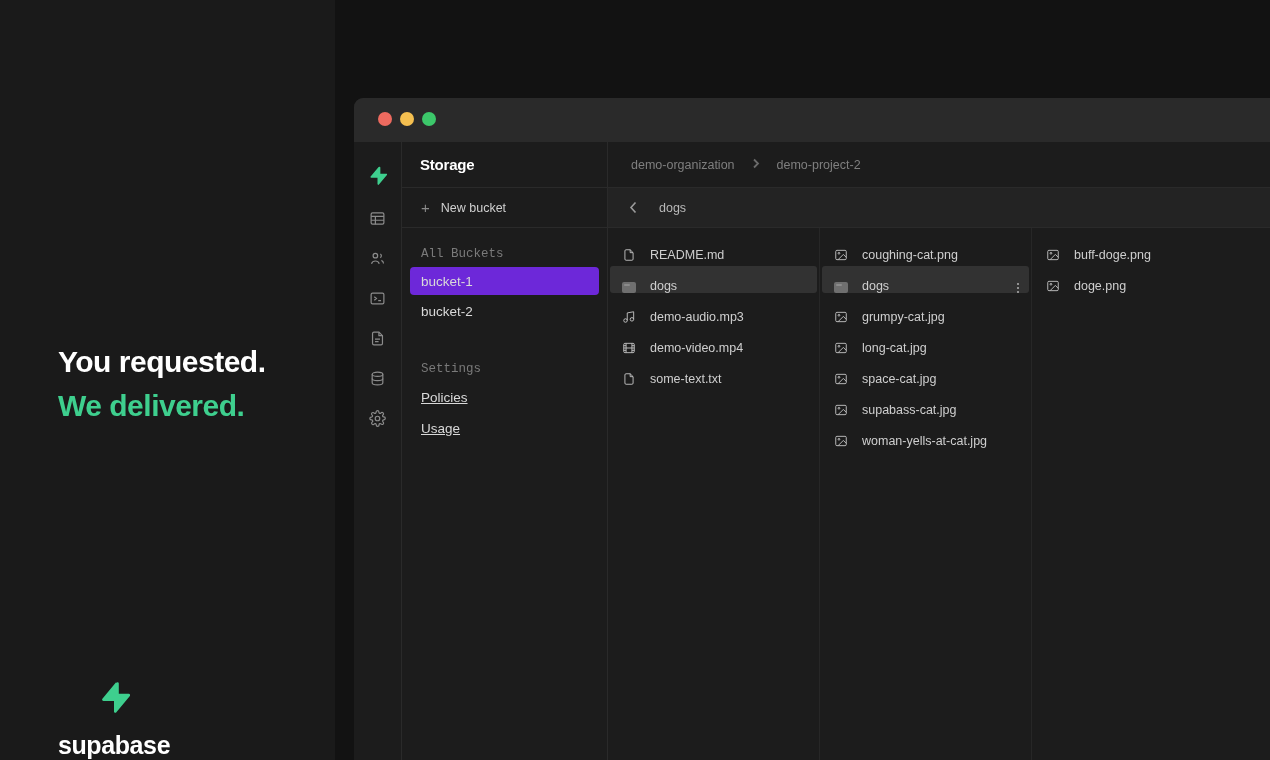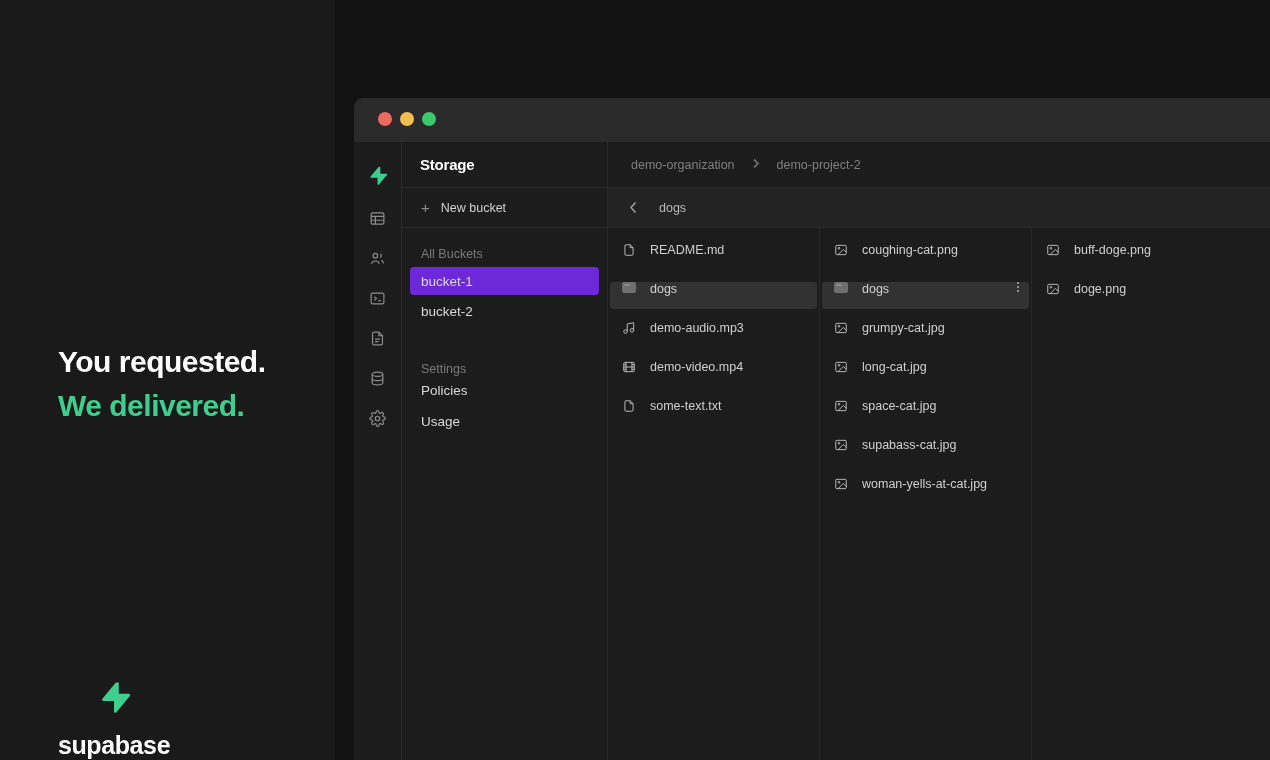--- a/index.html
+++ b/index.html
@@ -48,26 +48,26 @@
 
   
   .buckets { width:206px; background:#1c1c1c; border-right:1px solid #2a2a2a; }
   .panel-title { height:46px; display:flex; align-items:center; padding-left:18px;
                  border-bottom:1px solid #2a2a2a; }
   .panel-title span { font-size:15px; font-weight:700; color:#ffffff; letter-spacing:-0.2px; }
   .newbucket { height:40px; display:flex; align-items:center; gap:11px; padding-left:19px;
                border-bottom:1px solid #2a2a2a; cursor:pointer; }
   .newbucket .plus { color:#8a8a8a; font-size:15px; line-height:1; }
   .newbucket .lbl { color:#d0d0d0; font-size:12.5px; }
-  .grouplabel { color:#7a7a7a; font-size:12.5px; padding:19px 0 4px 19px; }
+  .grouplabel { color:#7a7a7a; font-size:12.5px; padding:19px 0 4px 19px;font-family:Liberation Mono, monospace; }
   .bucket-item { height:28px; margin:2px 8px; border-radius:4px; display:flex; align-items:center;
                  padding-left:11px; color:#d9d9d9; font-size:13.5px; cursor:pointer; }
   .bucket-item.active { background:#6d28d9; }
-  .nav-item { height:28px; margin:3px 8px; display:flex; align-items:flex-start;
-              padding-left:11px; color:#d9d9d9; font-size:13.5px; cursor:pointer; }
+  .nav-item { height:28px; margin:3px 8px; display:flex; align-items:center;
+              padding-left:11px; color:#d9d9d9; font-size:13.5px; cursor:pointer;text-decoration:underline; }
   .settings-group { margin-top:18px; }
 
   
   .explorer { flex:1; background:#1c1c1c; display:flex; flex-direction:column; }
   .breadcrumb { height:46px; border-bottom:1px solid #2a2a2a; display:flex; align-items:center;
                 padding-left:23px; gap:17px; }
   .crumb { color:#7f7f7f; font-size:12.5px; cursor:pointer; }
   .crumb-sep { color:#6a6a6a; font-size:11px; }
 
   .toolbar { height:40px; background:#232323; border-bottom:1px solid #2a2a2a;
@@ -76,22 +76,22 @@
               color:#9a9a9a; cursor:pointer; }
   .path-label { color:#b9b9b9; font-size:12.5px; margin-left:13px; }
   .toolbar-right { margin-left:auto; display:flex; align-items:center; }
   .tool-btn { display:flex; align-items:center; gap:7px; padding:0 12px; height:26px;
               color:#c9c9c9; font-size:12.5px; cursor:pointer; }
   .tool-div { width:1px; height:22px; background:#4a4a4a; margin:0 12px; }
 
   .columns { flex:1; display:flex; overflow:hidden; }
   .col { width:212px; border-right:1px solid #272727; padding-top:3px; flex:none; }
   .col:last-child { border-right:none; }
-  .frow { height:27px; display:flex; align-items:flex-start; padding:0 8px 0 10px;
-          border-radius:3px; margin:12px 2px; cursor:pointer; position:relative; }
+  .frow { height:27px; display:flex; align-items:flex-end; padding:0 8px 0 10px;
+          border-radius:3px; margin:4px 2px; cursor:pointer; position:relative; }
   .frow.sel { background:#323232; }
   .frow .ficon { width:18px; display:flex; align-items:center; justify-content:center; flex:none; }
   .frow .fname { color:#cfcfcf; font-size:12.5px; margin-left:12px; white-space:nowrap;
                  overflow:hidden; text-overflow:ellipsis; }
   .frow .dots { margin-left:auto; display:flex; flex-direction:column; gap:2px; padding-right:2px; }
   .frow .dots i { width:2px; height:2px; background:#b0b0b0; border-radius:50%; display:block; }
   .folder-glyph { width:14px; height:11px; background:#6f6f6f; border-radius:2px; position:relative; }
   .folder-glyph::after { content:""; position:absolute; left:2px; top:1.5px; width:6px; height:2px;
                          background:#8b8b8b; border-radius:1px; }
 </style>

